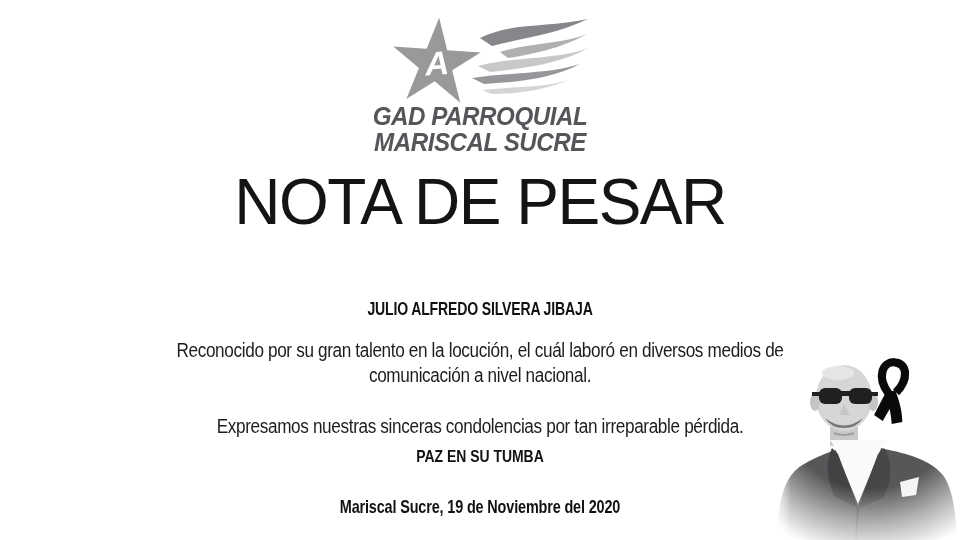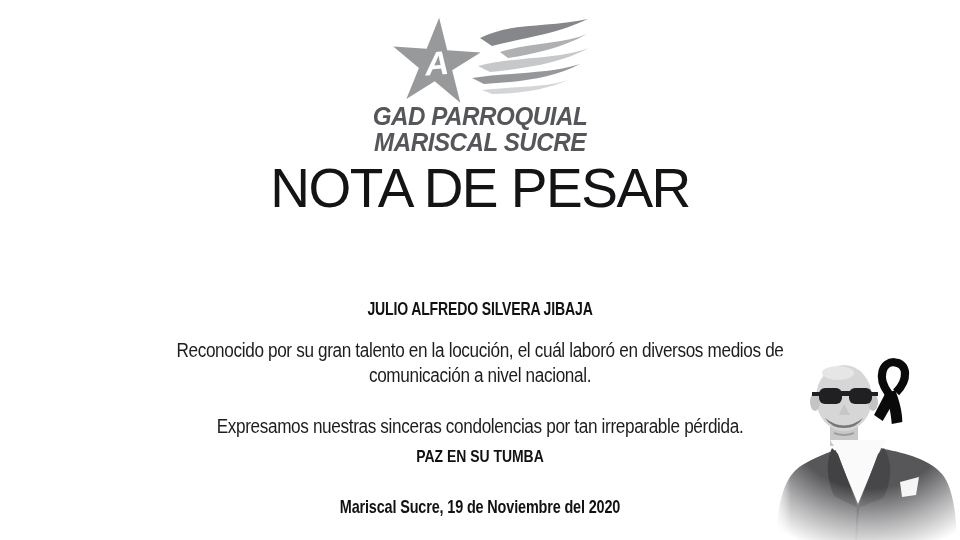--- a/index.html
+++ b/index.html
@@ -12,21 +12,21 @@
   
   .sx93{transform:scaleX(0.93);transform-origin:50% 50%;}
   .sx88{transform:scaleX(0.88);transform-origin:50% 50%;}
   .sx82{transform:scaleX(0.82);transform-origin:50% 50%;}
   .sx78{transform:scaleX(0.78);transform-origin:50% 50%;}
   .sx76{transform:scaleX(0.76);transform-origin:50% 50%;}
 
   .logo-graphic{position:absolute;left:382px;top:12px;width:214px;height:96px;}
   .logo-text{top:103px;font-weight:700;font-style:italic;font-size:26px;
     line-height:26px;color:#55565a;letter-spacing:-0.5px;}
-  .title{top:156px;margin:0;font-weight:400;font-size:55px;line-height:64px;
+  .title{top:170px;margin:0;font-weight:400;font-size:64px;line-height:64px;
     letter-spacing:-1.5px;color:#141416;text-align:center;}
   .para{font-size:19.5px;line-height:25px;color:#1d1d1f;letter-spacing:-0.4px;}
   .p-intro{top:233px;}
   .name{top:299px;font-size:18px;font-weight:700;color:#121214;letter-spacing:-0.2px;}
   .p-tribute{top:338px;}
   .p-condolence{top:414px;}
   .paz{top:447px;font-size:17px;font-weight:700;color:#121214;}
   .dateline{top:496px;font-size:19px;font-weight:700;color:#121214;letter-spacing:-0.2px;}
 
   .photo{position:absolute;left:772px;top:356px;width:188px;height:184px;}

